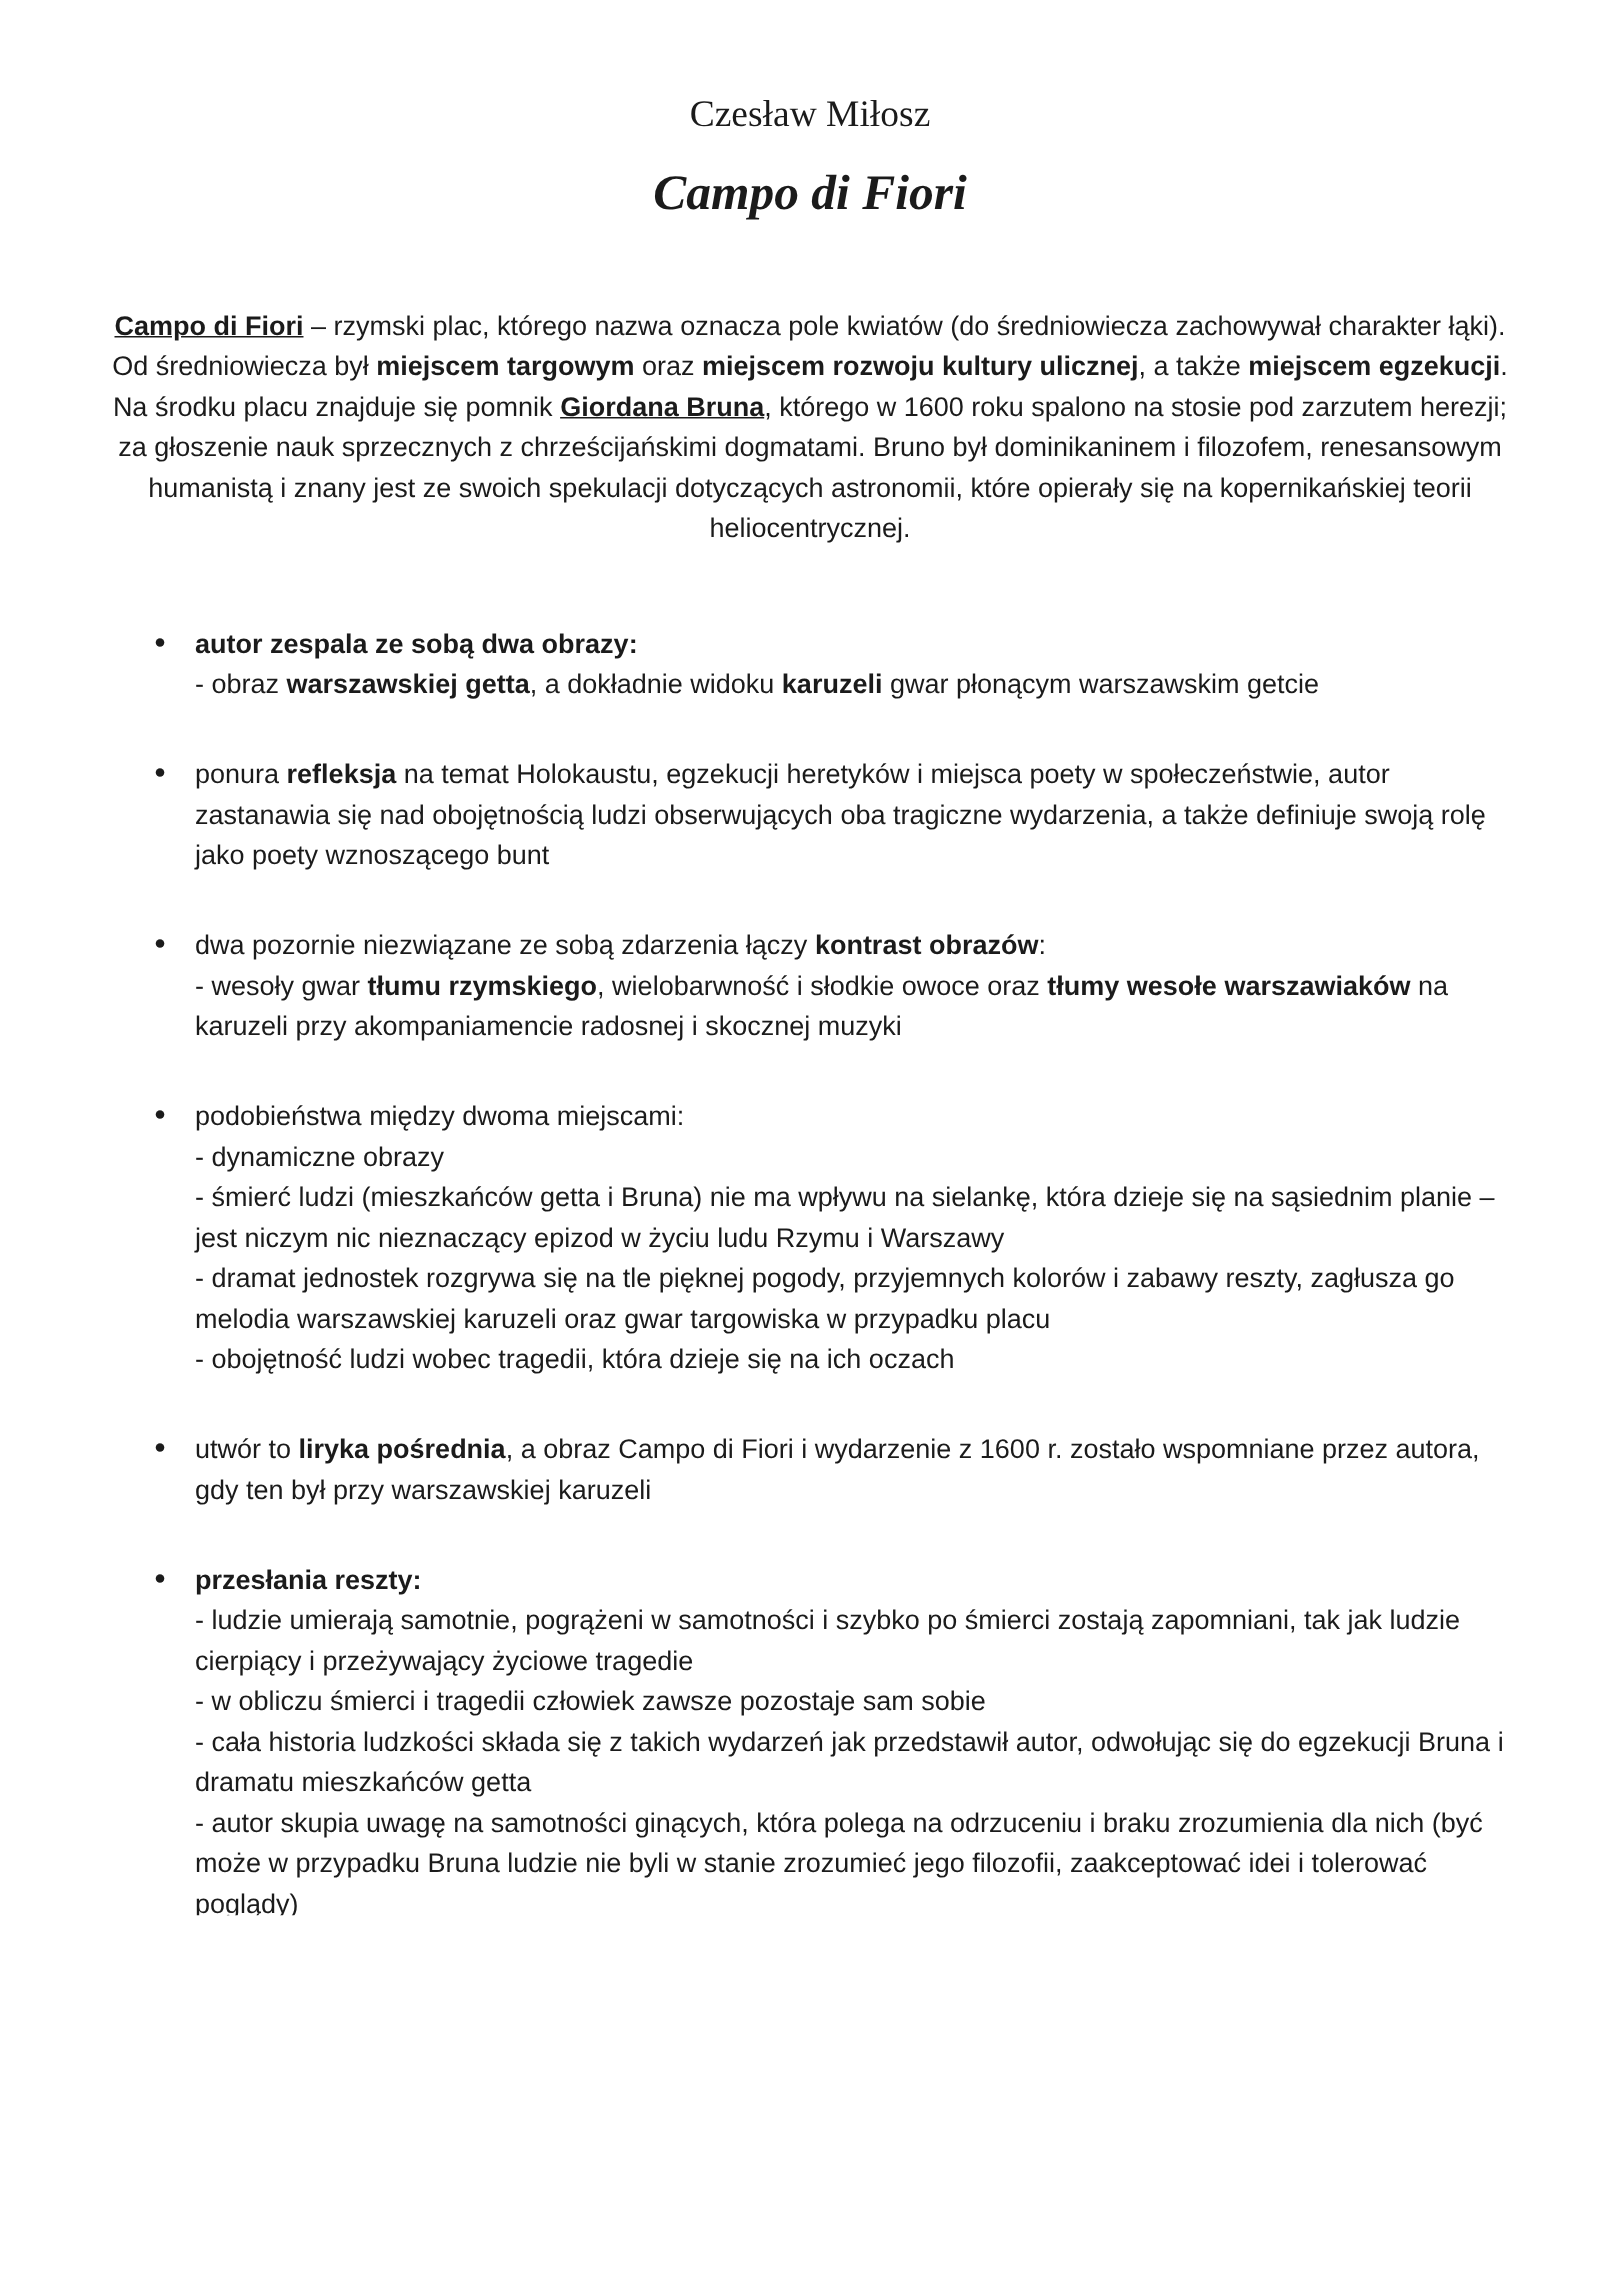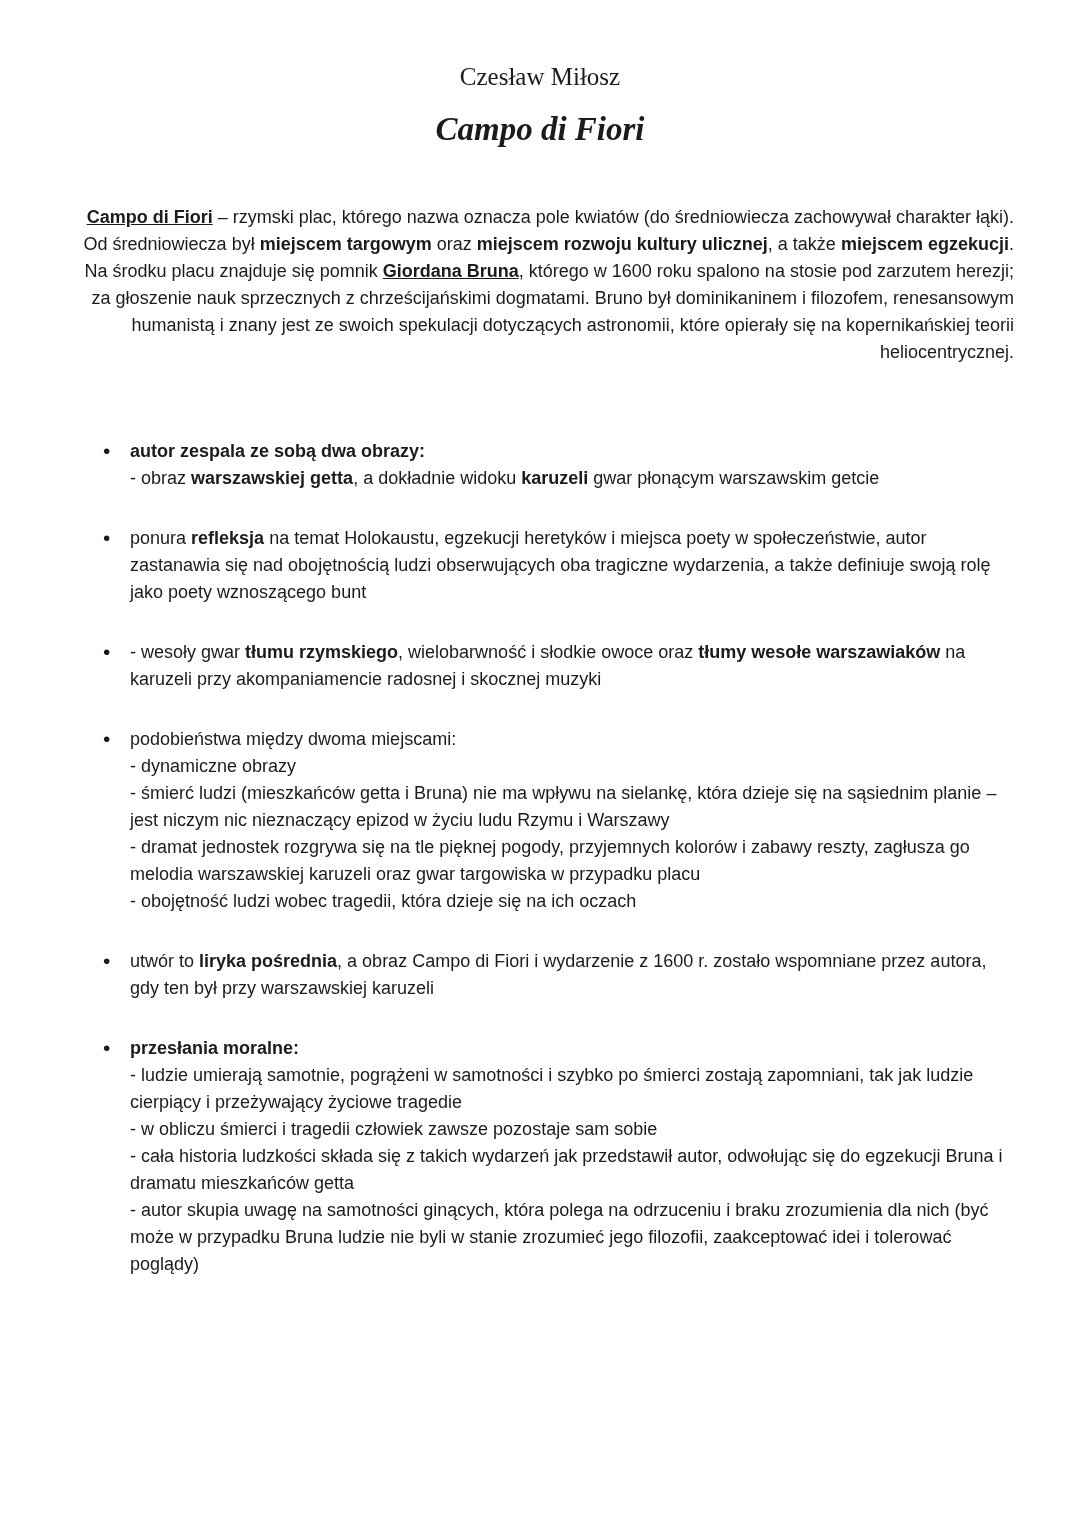--- a/index.html
+++ b/index.html
@@ -32,27 +32,27 @@
     font-family: "Liberation Serif", "DejaVu Serif", serif;
     font-size: 33px;
     line-height: 38px;
     text-align: center;
     font-weight: 700;
     font-style: italic;
     margin-top: 18px;
   }
   .intro {
     margin: 56px 0 0 0;
-    text-align: right;
+    text-align: center;
   }
   .b { font-weight: 700; }
   .u { text-decoration: underline; }
   ul.bullets {
     list-style: none;
-    margin: 72px 0 0 0;
+    margin: 50px 0 0 0;
     padding: 0 0 0 64px;
   }
   ul.bullets li {
     position: relative;
     margin-bottom: 33px;
   }
   ul.bullets li::before {
     content: "\2022";
     position: absolute;
     left: -27px;
@@ -70,33 +70,34 @@
   <p class="intro"><span class="b u">Campo di Fiori</span><span> – rzymski plac, którego nazwa oznacza pole kwiatów (do średniowiecza zachowywał charakter łąki). Od średniowiecza był </span><span class="b">miejscem targowym</span><span> oraz </span><span class="b">miejscem rozwoju kultury ulicznej</span><span>, a także </span><span class="b">miejscem egzekucji</span><span>. Na środku placu znajduje się pomnik </span><span class="b u">Giordana Bruna</span><span>, którego w 1600 roku spalono na stosie pod zarzutem herezji; za głoszenie nauk sprzecznych z chrześcijańskimi dogmatami. Bruno był dominikaninem i filozofem, renesansowym humanistą i znany jest ze swoich spekulacji dotyczących astronomii, które opierały się na kopernikańskiej teorii heliocentrycznej.</span></p>
   <ul class="bullets">
       <li>
         <div class="line"><span class="b">autor zespala ze sobą dwa obrazy:</span></div>
         <div class="line"><span>- obraz </span><span class="b">warszawskiej getta</span><span>, a dokładnie widoku </span><span class="b">karuzeli</span><span> gwar płonącym warszawskim getcie</span></div>
       </li>
       <li>
         <div class="line"><span>ponura </span><span class="b">refleksja</span><span> na temat Holokaustu, egzekucji heretyków i miejsca poety w społeczeństwie, autor zastanawia się nad obojętnością ludzi obserwujących oba tragiczne wydarzenia, a także definiuje swoją rolę jako poety wznoszącego bunt</span></div>
       </li>
       <li>
+        <div class="line"><span>dwa pozornie niezwiązane ze sobą zdarzenia łączy </span><span class="b">kontrast obrazów</span><span>:</span></div>
         <div class="line"><span>- wesoły gwar </span><span class="b">tłumu rzymskiego</span><span>, wielobarwność i słodkie owoce oraz </span><span class="b">tłumy wesołe warszawiaków</span><span> na karuzeli przy akompaniamencie radosnej i skocznej muzyki</span></div>
       </li>
       <li>
         <div class="line"><span>podobieństwa między dwoma miejscami:</span></div>
         <div class="line"><span>- dynamiczne obrazy</span></div>
         <div class="line"><span>- śmierć ludzi (mieszkańców getta i Bruna) nie ma wpływu na sielankę, która dzieje się na sąsiednim planie – jest niczym nic nieznaczący epizod w życiu ludu Rzymu i Warszawy</span></div>
         <div class="line"><span>- dramat jednostek rozgrywa się na tle pięknej pogody, przyjemnych kolorów i zabawy reszty, zagłusza go melodia warszawskiej karuzeli oraz gwar targowiska w przypadku placu</span></div>
         <div class="line"><span>- obojętność ludzi wobec tragedii, która dzieje się na ich oczach</span></div>
       </li>
       <li>
         <div class="line"><span>utwór to </span><span class="b">liryka pośrednia</span><span>, a obraz Campo di Fiori i wydarzenie z 1600 r. zostało wspomniane przez autora, gdy ten był przy warszawskiej karuzeli</span></div>
       </li>
       <li>
-        <div class="line"><span class="b">przesłania moralne:</span></div>
+        <div class="line"><span class="b">przesłania reszty:</span></div>
         <div class="line"><span>- ludzie umierają samotnie, pogrążeni w samotności i szybko po śmierci zostają zapomniani, tak jak ludzie cierpiący i przeżywający życiowe tragedie</span></div>
         <div class="line"><span>- w obliczu śmierci i tragedii człowiek zawsze pozostaje sam sobie</span></div>
         <div class="line"><span>- cała historia ludzkości składa się z takich wydarzeń jak przedstawił autor, odwołując się do egzekucji Bruna i dramatu mieszkańców getta</span></div>
         <div class="line"><span>- autor skupia uwagę na samotności ginących, która polega na odrzuceniu i braku zrozumienia dla nich (być może w przypadku Bruna ludzie nie byli w stanie zrozumieć jego filozofii, zaakceptować idei i tolerować poglądy)</span></div>
       </li>
     </ul>
 </div>
 
 </body></html>

